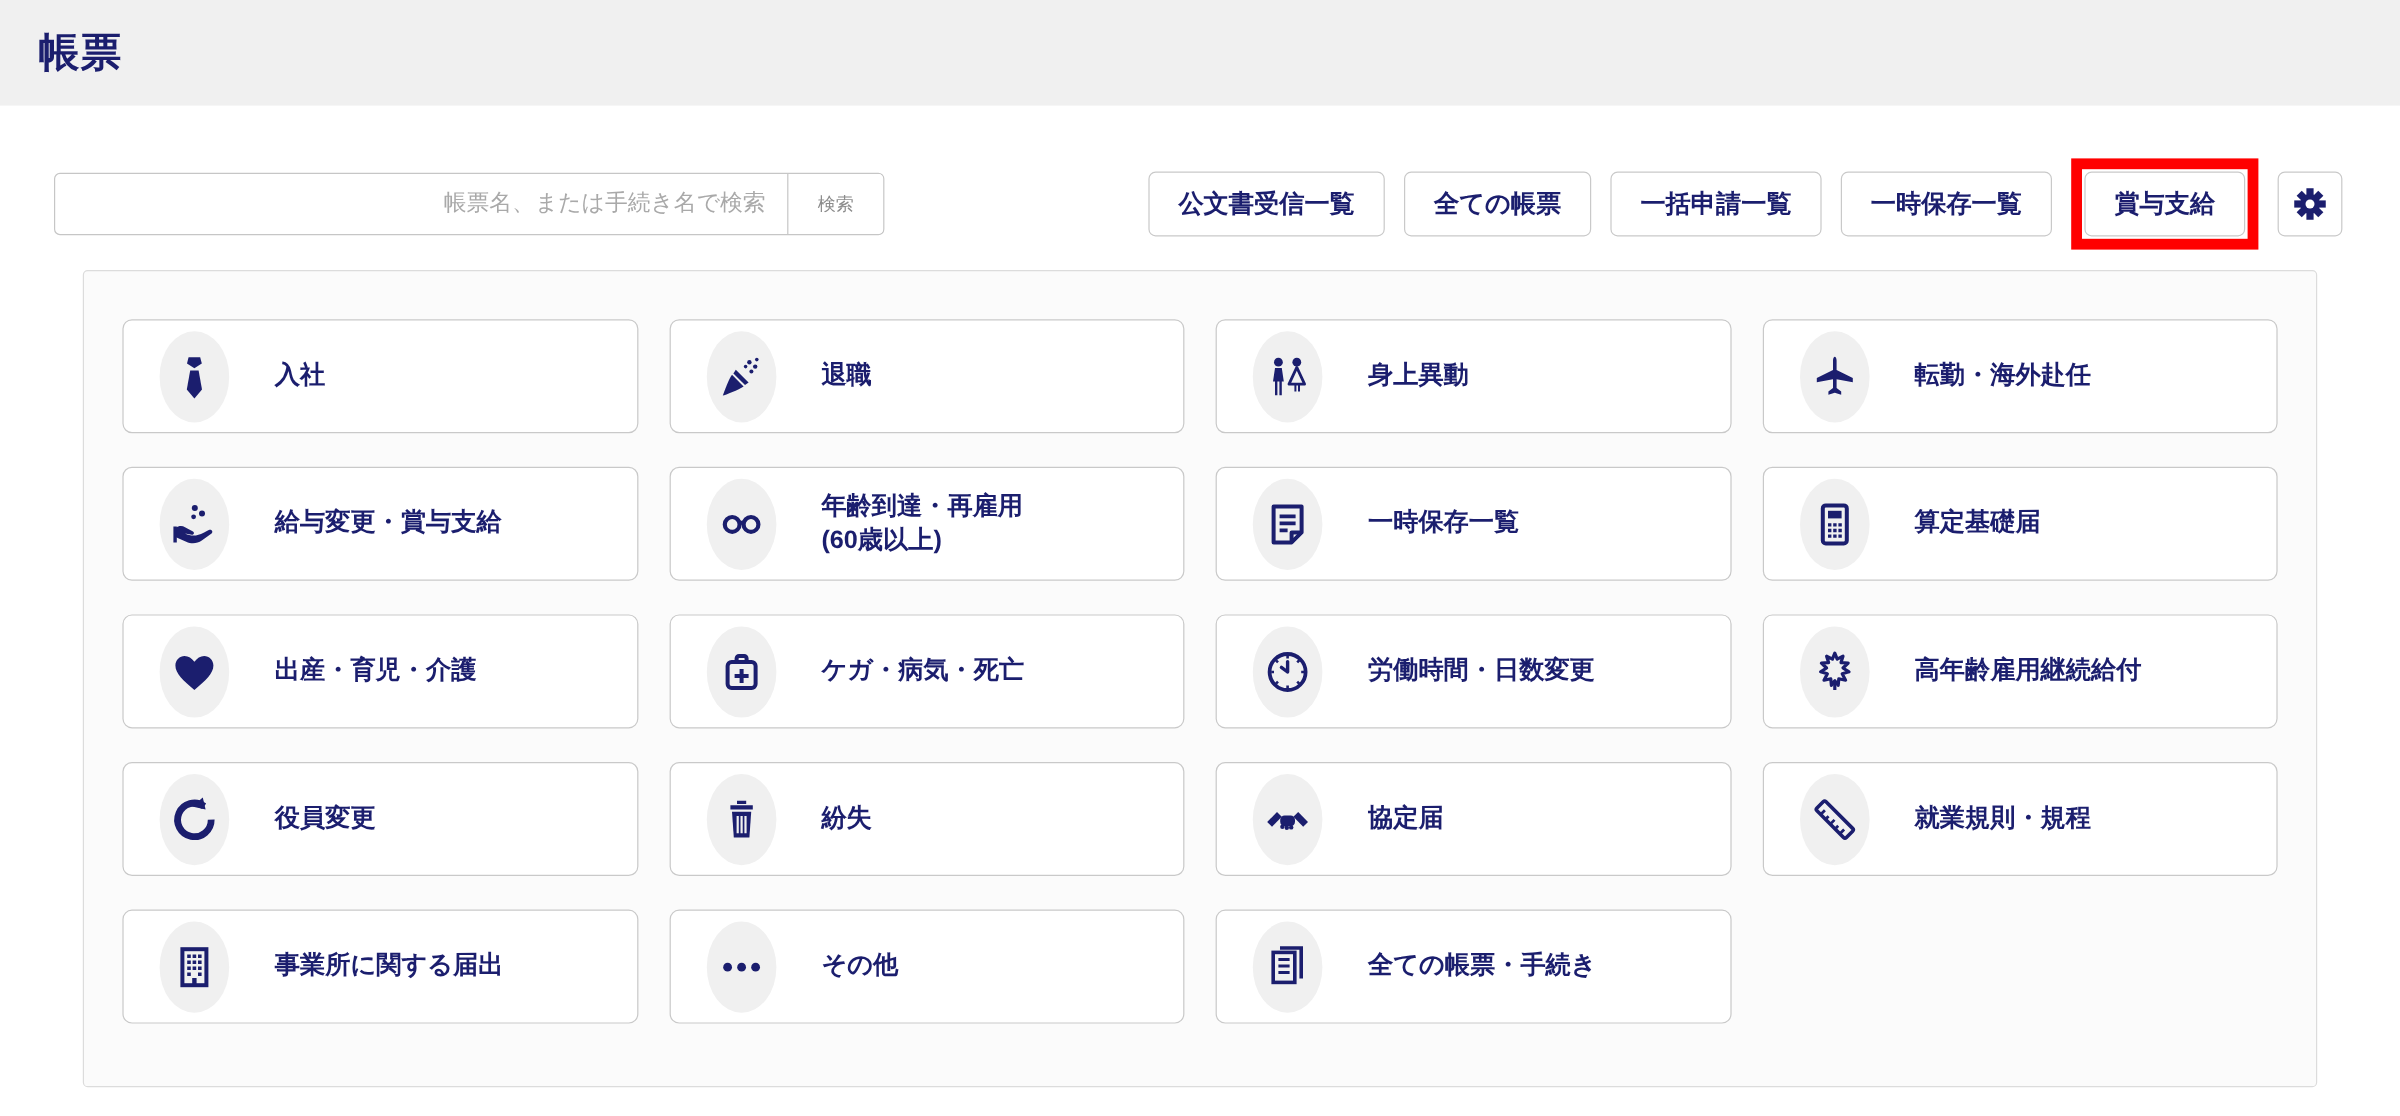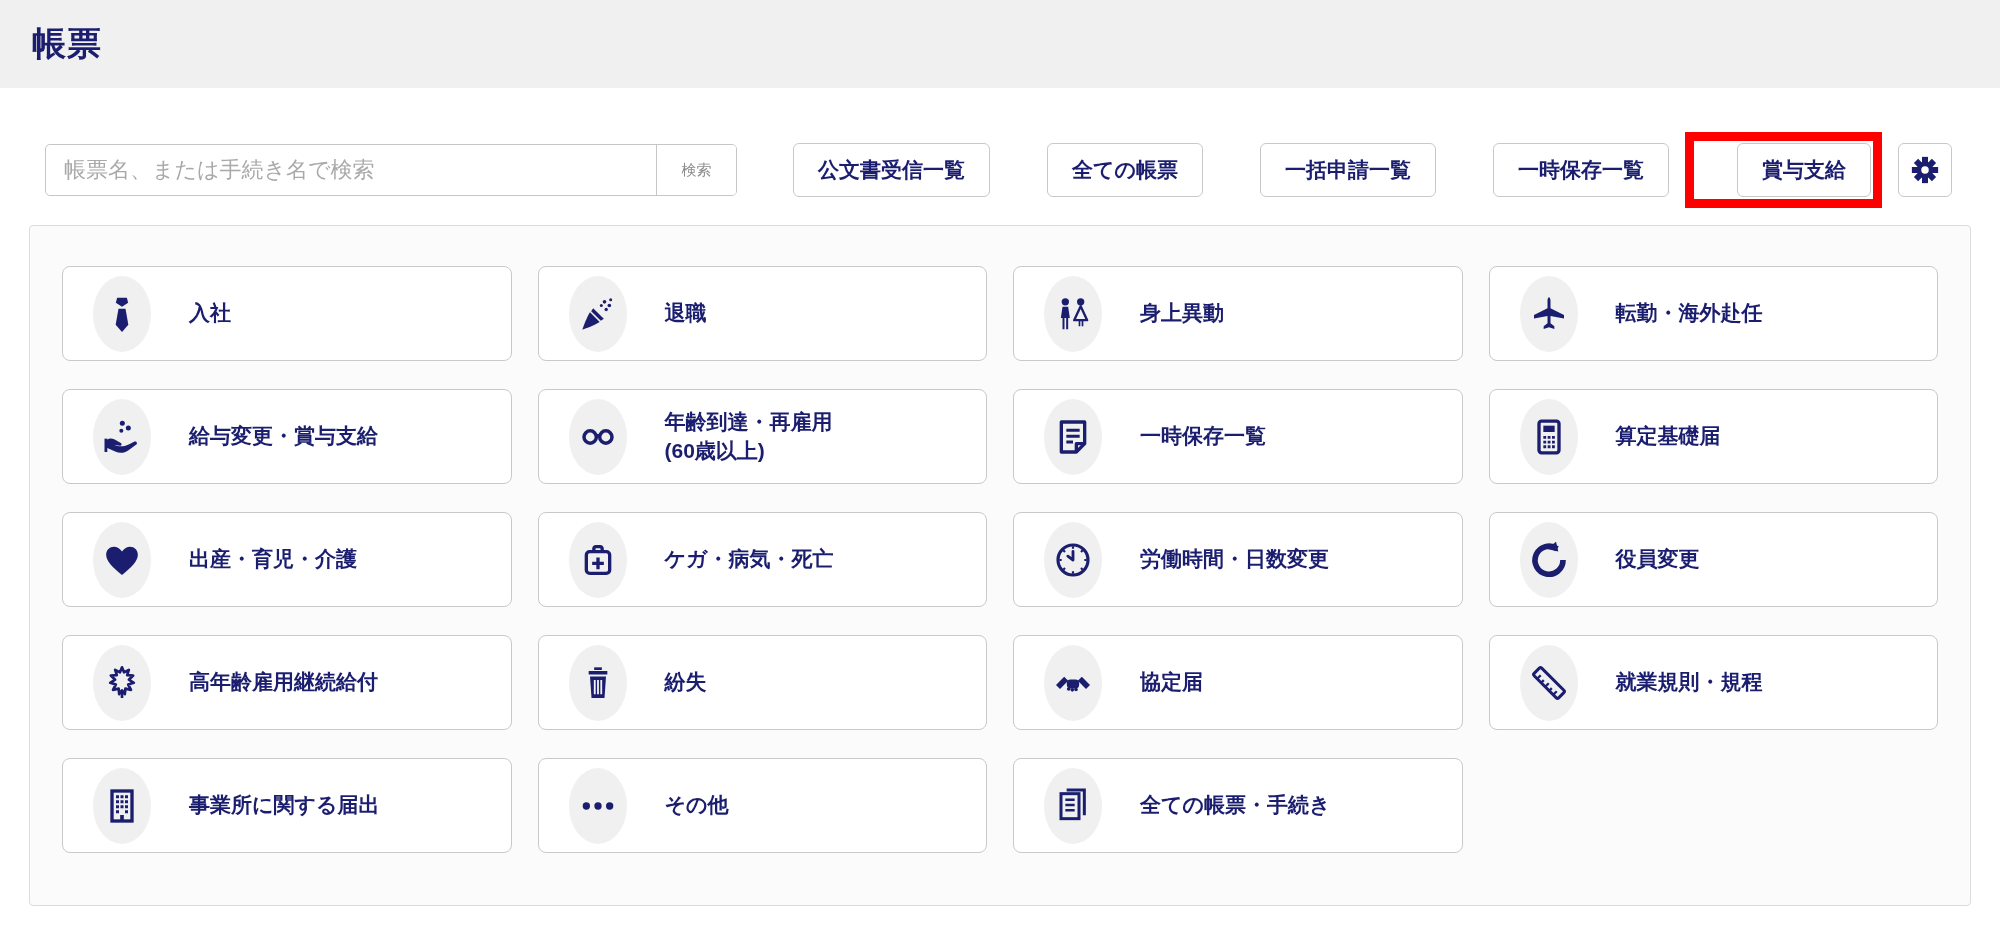--- a/index.html
+++ b/index.html
@@ -17,35 +17,35 @@
     font-family:"Liberation Sans","DejaVu Sans",sans-serif;}
   
   .header{height:88px;background:var(--header-bg);display:flex;align-items:center;
     padding-left:32px;}
   .page-title{font-size:34px;font-weight:700;color:var(--navy);letter-spacing:1px;}
   
   .toolbar{margin:55px 48px 0 45px;display:flex;justify-content:space-between;
     align-items:center;height:54px;}
   .search-group{display:flex;width:692px;height:52px;border:1px solid #c6c6c6;
     border-radius:5px;background:#fff;overflow:hidden;}
-  .search-input{flex:1;border:none;outline:none;font-size:22px;padding:0 18px;
-    color:#ef4444;font-family:inherit;background:transparent;}
+  .search-input{flex:1;border:none;outline:none;font-size:19px;padding:0 18px;
+    color:#ef4444;font-family:inherit;background:transparent;text-align:right;}
   .search-input::placeholder{color:#a9a9a9;}
   .search-btn{width:80px;border:none;border-left:1px solid #c6c6c6;background:#fff;
     color:var(--gray-text);font-size:15px;cursor:pointer;font-family:inherit;}
   .toolbar-right{display:flex;align-items:center;gap:16px;}
   .tb-btn{height:54px;padding:0 24px;background:#fff;border:1px solid var(--card-border);
     border-radius:6px;color:var(--navy);font-size:21px;font-weight:700;cursor:pointer;
-    font-family:inherit;white-space:nowrap;margin-left:41px;}
+    font-family:inherit;white-space:nowrap;}
   .hl-wrap{border:9px solid var(--hl-red);padding:2px;display:inline-flex;background:#fff;}
   .gear-btn{width:54px;height:54px;background:#fff;border:1px solid var(--card-border);
     border-radius:6px;display:flex;align-items:center;justify-content:center;cursor:pointer;}
   .gear-btn svg{width:30px;height:30px;}
   
-  .main-panel{margin:28px 29px 0;border:1px solid var(--panel-border);border-radius:4px;
+  .main-panel{margin:28px 69px 0;border:1px solid var(--panel-border);border-radius:4px;
     background:var(--panel-bg);padding:40px 32px 52px;}
   .grid{display:grid;grid-template-columns:repeat(4,1fr);gap:28px 26px;}
   .card{background:#fff;border:1px solid var(--card-border);border-radius:8px;height:95px;
     display:flex;align-items:center;padding:0 16px 0 30px;gap:38px;cursor:pointer;}
   .icon-oval{width:58px;height:76px;border-radius:50%;background:var(--oval-bg);
     display:flex;align-items:center;justify-content:center;flex:0 0 auto;}
   .icn{width:40px;height:40px;color:var(--navy);fill:currentColor;}
   .card-label{font-size:21px;font-weight:700;color:var(--navy);white-space:pre-line;
     line-height:1.35;}
   .defs{position:absolute;width:0;height:0;overflow:hidden;}
@@ -287,33 +287,33 @@
       <svg class="icn" viewBox="0 0 24 24">
             <use href="#clock-icon"></use>
           </svg>
     </span>
     <span class="card-label">労働時間・日数変更</span>
   </div>
 
   <div class="card">
     <span class="icon-oval">
       <svg class="icn" viewBox="0 0 24 24">
+            <use href="#maple-leaf-icon"></use>
+          </svg>
+    </span>
+    <span class="card-label">高年齢雇用継続給付</span>
+  </div>
+
+  <div class="card">
+    <span class="icon-oval">
+      <svg class="icn" viewBox="0 0 24 24">
             <use href="#refresh-arrow-icon"></use>
           </svg>
     </span>
     <span class="card-label">役員変更</span>
-  </div>
-
-  <div class="card">
-    <span class="icon-oval">
-      <svg class="icn" viewBox="0 0 24 24">
-            <use href="#maple-leaf-icon"></use>
-          </svg>
-    </span>
-    <span class="card-label">高年齢雇用継続給付</span>
   </div>
 
   <div class="card">
     <span class="icon-oval">
       <svg class="icn" viewBox="0 0 24 24">
             <use href="#trash-icon"></use>
           </svg>
     </span>
     <span class="card-label">紛失</span>
   </div>

